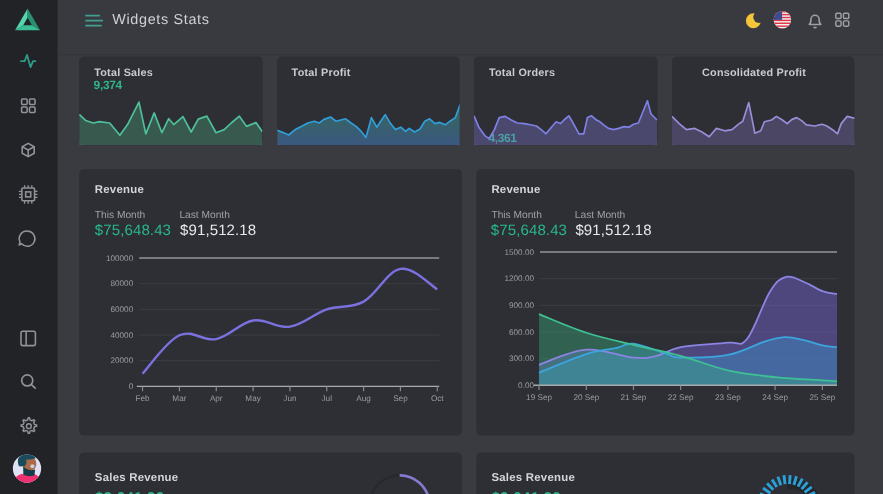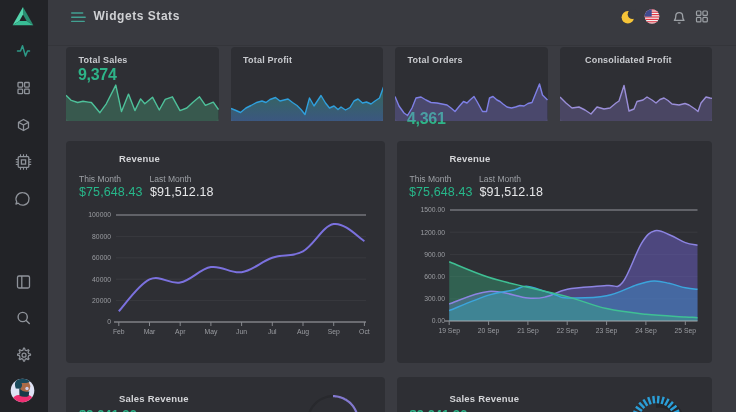--- a/index.html
+++ b/index.html
@@ -3,29 +3,29 @@
 <style>
 * { margin:0; padding:0; box-sizing:border-box; }
 html,body { width:736px; height:412px; overflow:hidden; background:#3a3b41;
   font-family:"Liberation Sans", sans-serif; }
 .sidebar { position:absolute; left:0; top:0; width:48px; height:412px; background:#222327; }
 .navbar { position:absolute; left:48px; top:0; width:688px; height:45px; background:#393a40;
   box-shadow:0 1px 0 rgba(0,0,0,0.10); }
 .card { position:absolute; background:#2e2f34; border-radius:4px;text-align:right; }
 .clabel { position:absolute; left:12.5px; top:52px; font-size:9px; font-weight:700;
   color:#c9cbcf; letter-spacing:0.2px; }
-.cnum { position:absolute; left:12px; top:62px; font-size:16px; font-weight:700;
+.cnum { position:absolute; left:12px; top:62px; font-size:10px; font-weight:700;
   color:#2eb488; letter-spacing:-0.3px; }
 .spark { position:absolute; left:0; bottom:0; }
 .rtitle { position:absolute; left:13px; top:11.5px; font-size:9.5px; font-weight:700;
-  color:#d4d5d8; letter-spacing:0.2px;margin-left:40px; }
+  color:#d4d5d8; letter-spacing:0.2px; }
 .rsub { position:absolute; top:32.5px; font-size:8.5px; color:#9da0a5; }
 .rmoney { position:absolute; top:44px; font-size:12.5px; font-weight:400; letter-spacing:0.1px; }
 .ax { font-size:6.8px; fill:#9b9da2; font-family:"Liberation Sans", sans-serif; }
-.title { position:absolute; left:93.5px; top:9.2px; font-size:12px; font-weight:700;
+.title { position:absolute; left:93.5px; top:9.2px; font-size:12px; font-weight:400;
   color:#d0d1d4; letter-spacing:0.55px; }
 svg { display:block; }
 </style></head>
 <body>
 <div class="navbar"></div>
 <div class="sidebar">
   <svg width="48" height="412" viewBox="0 0 48 412">
     <defs>
       <linearGradient id="logog" x1="0" y1="0" x2="1" y2="0">
         <stop offset="0" stop-color="#56d7b0"></stop>

